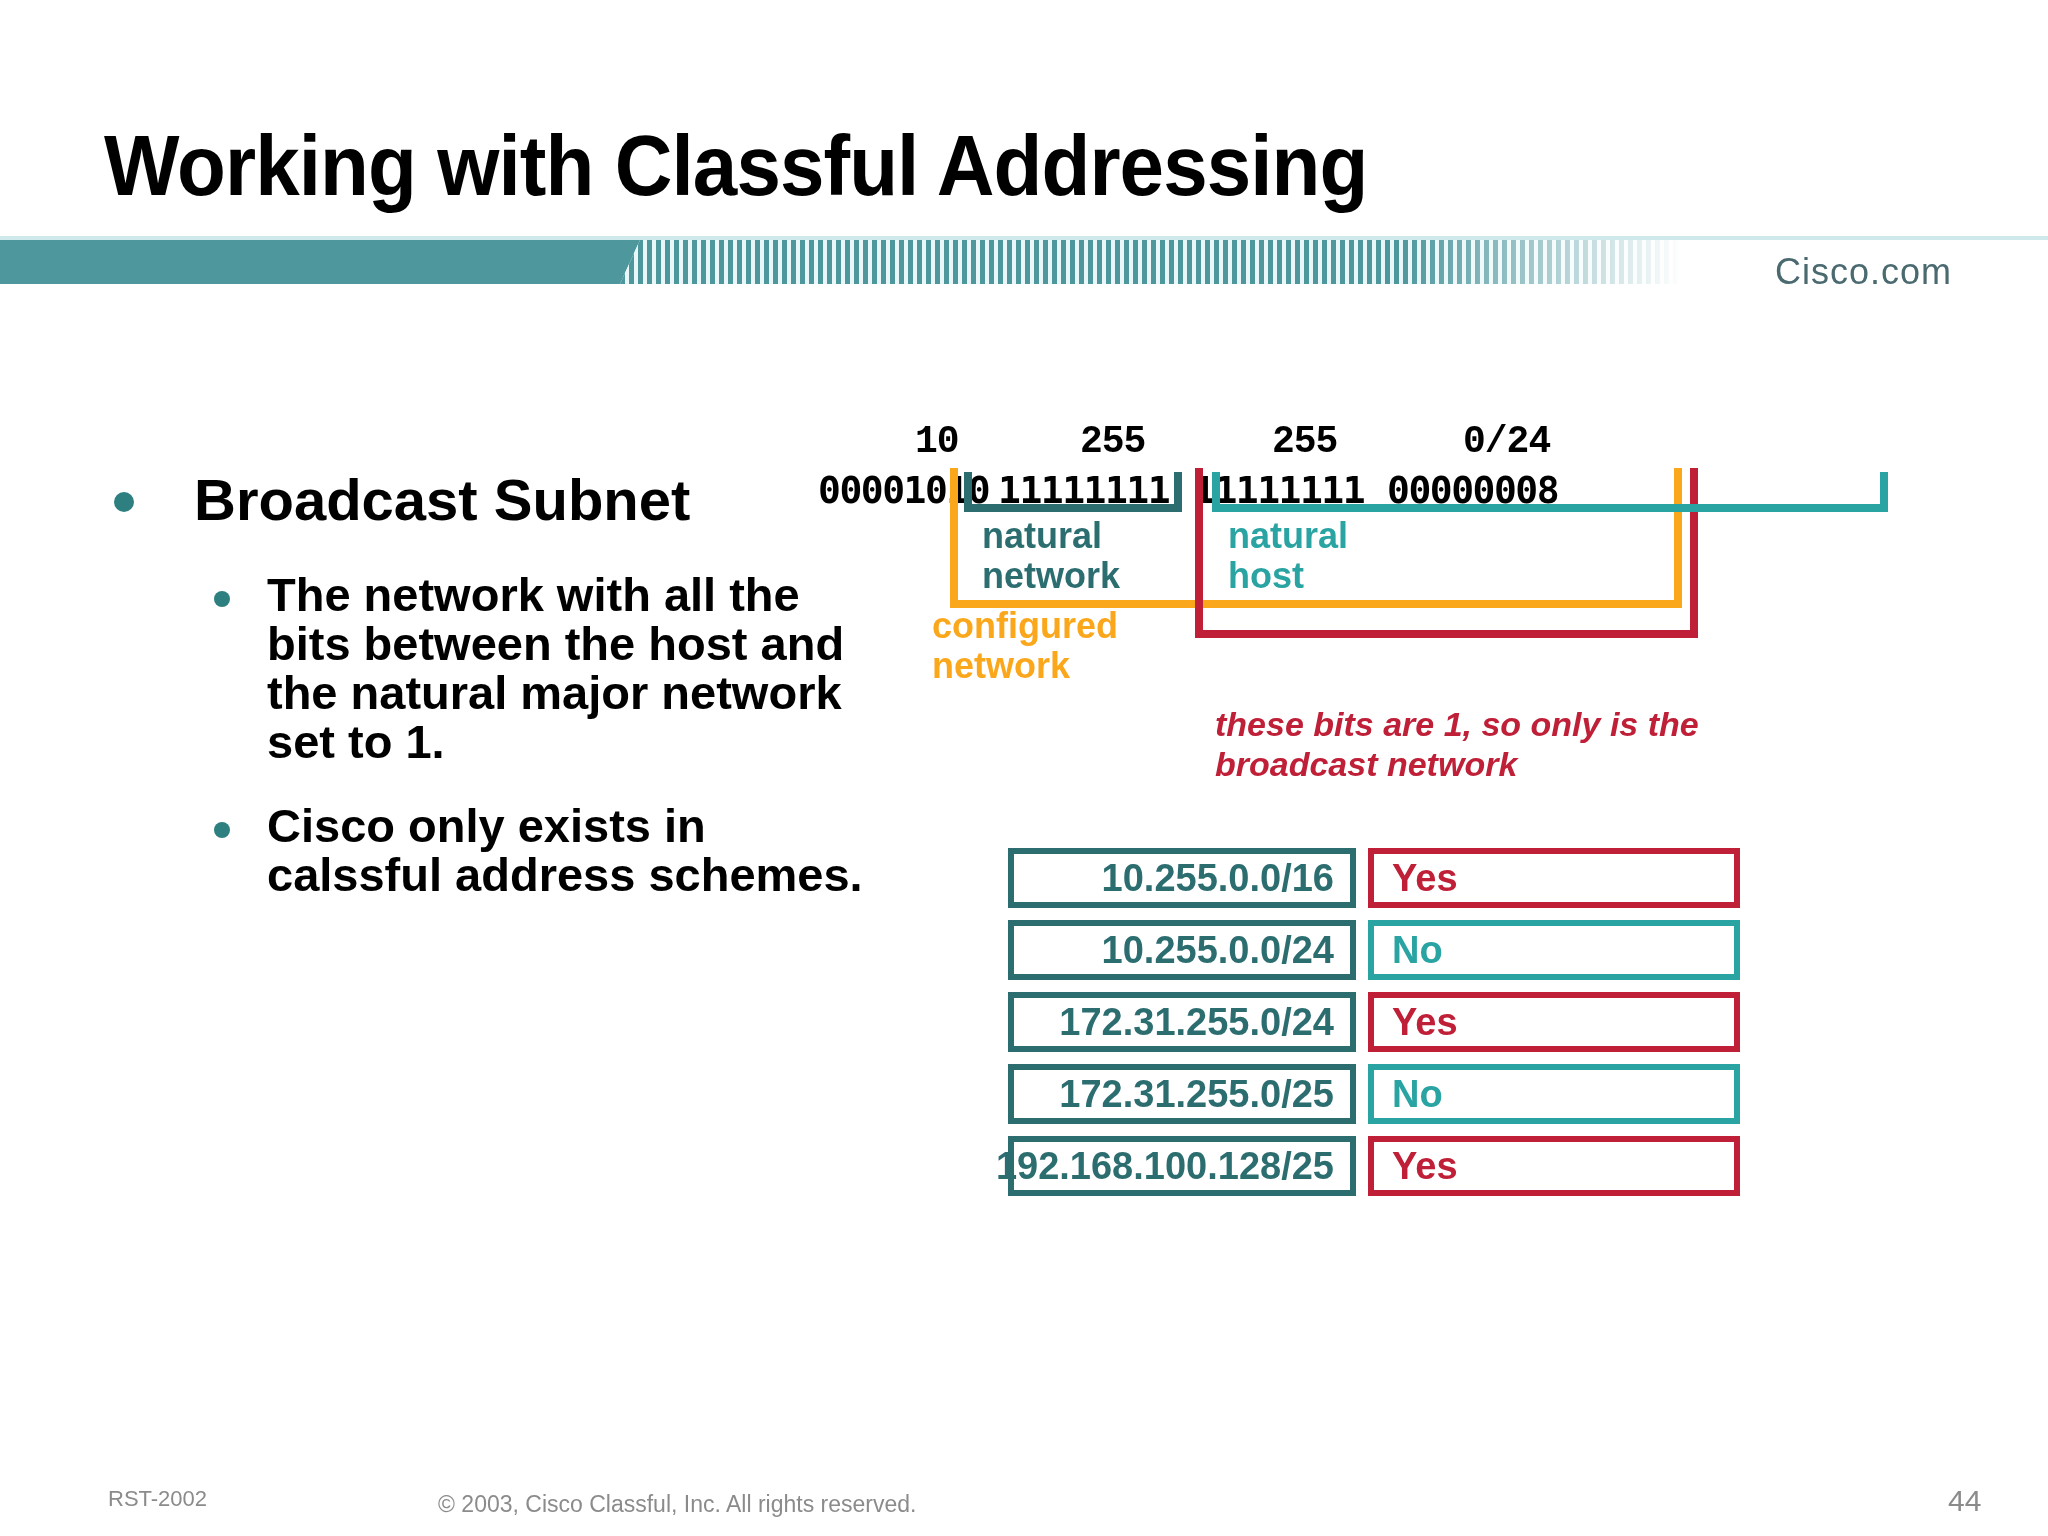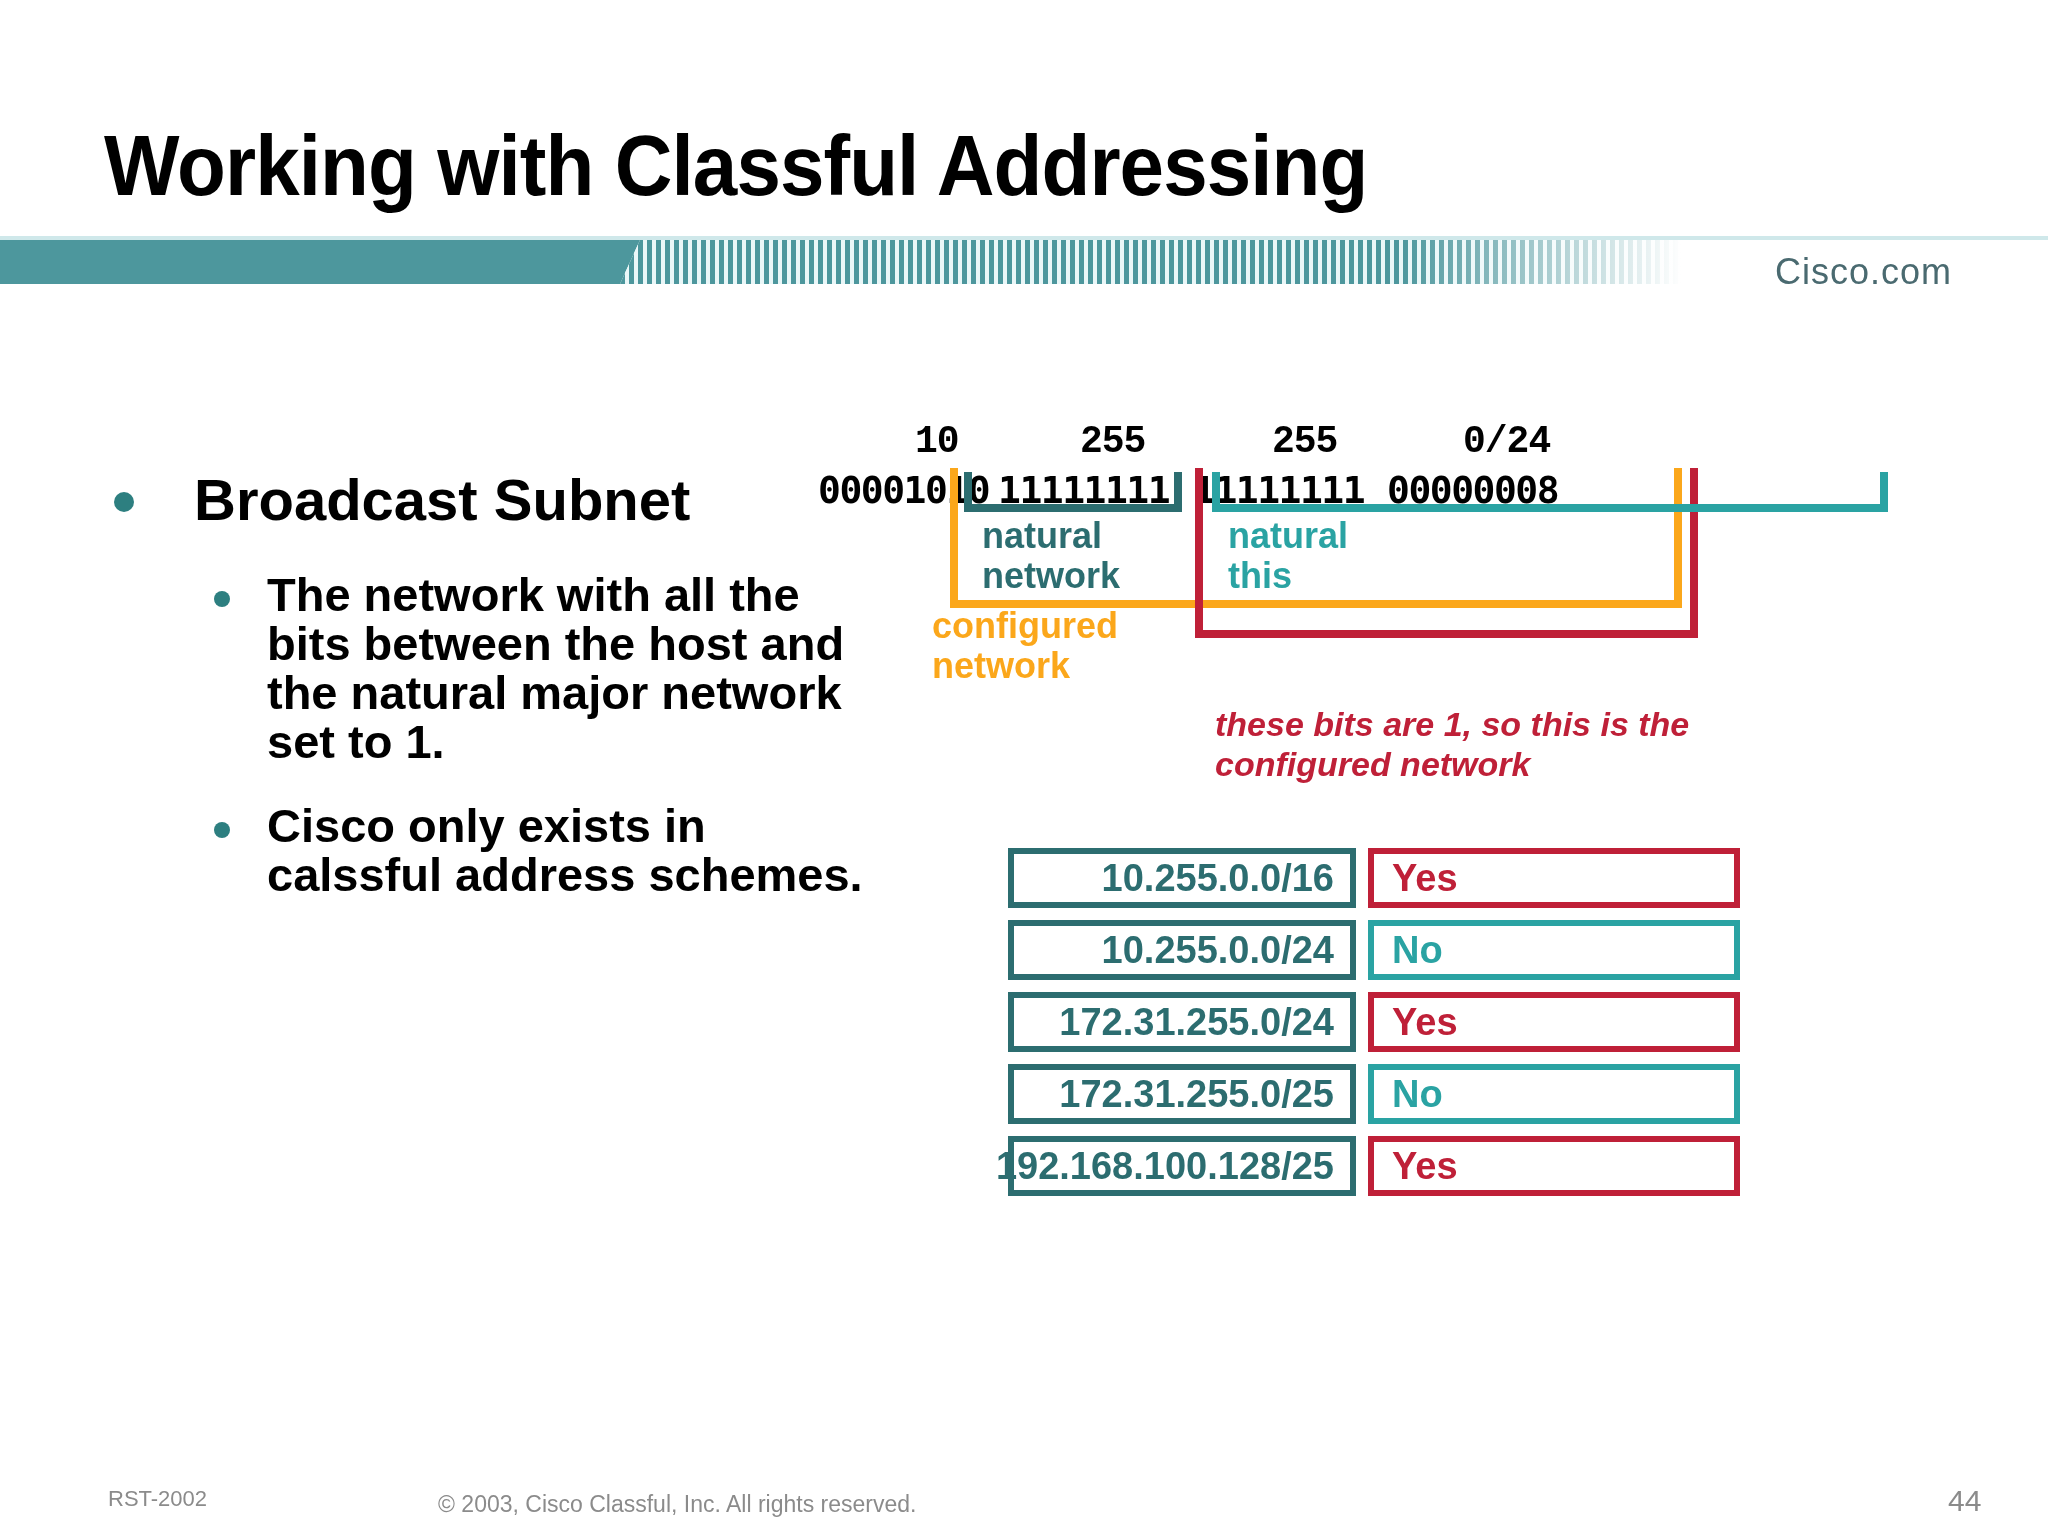--- a/index.html
+++ b/index.html
@@ -334,31 +334,31 @@
   <div class="brk brk-h c-teal" style="left:272px; top:84px;  width:676px;"></div>
   <div class="brk brk-v c-teal" style="left:940px; top:52px;  height:40px;"></div>
 
   <div class="lbl-natnet" style="left:42px; top:96px;">
     <div>natural</div>
     <div>network</div>
   </div>
 
   <div class="lbl-nathost" style="left:288px; top:96px;">
     <div>natural</div>
-    <div>this</div>
+    <div>host</div>
   </div>
 
   <div class="lbl-confnet" style="left:-8px; top:186px;">
     <div>configured</div>
     <div>network</div>
   </div>
 
 </div>
 
-<div id="annotation-red">these bits are 1, so this is the configured network</div>
+<div id="annotation-red">these bits are 1, so only is the broadcast network</div>
 
 <div id="answer-table">
 
   <div class="tbl-row">
     <div class="cell-addr">10.255.0.0/16</div>
     <div class="cell-ans yes">Yes</div>
   </div>
 
   <div class="tbl-row">
     <div class="cell-addr">10.255.0.0/24</div>

